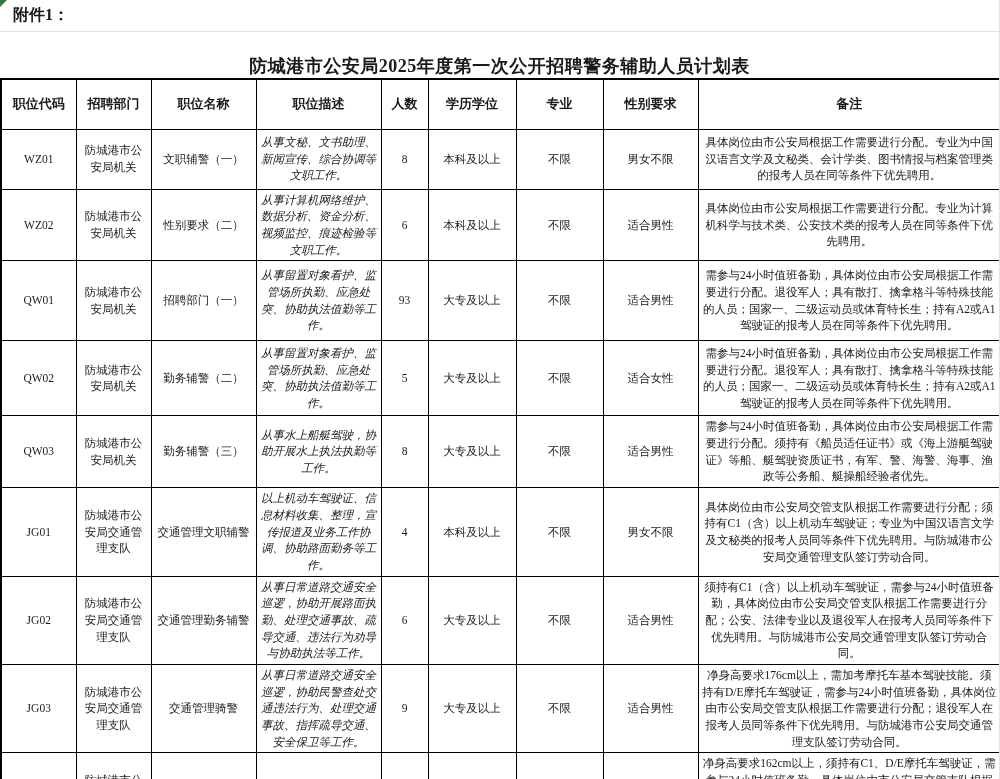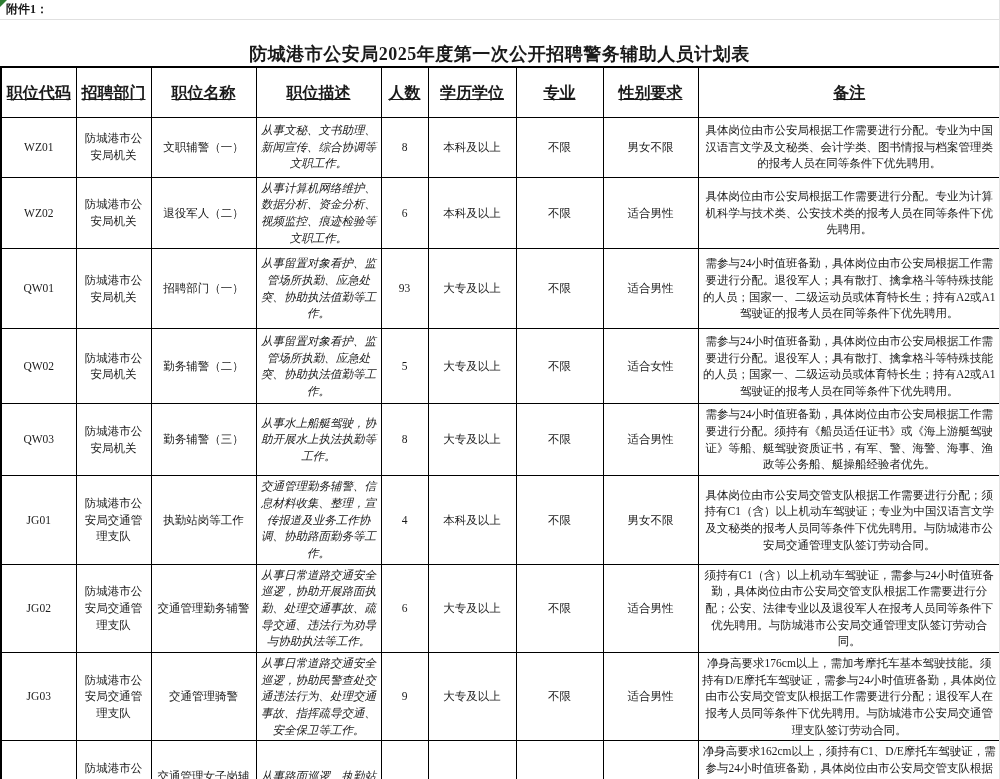--- a/index.html
+++ b/index.html
@@ -18,26 +18,26 @@
     border-right: 1px solid #e3e3e3;
   }
   .corner-marker {
     position: absolute;
     top: 0; left: 0;
     width: 0; height: 0;
     border-top: 7px solid #2e7d32;
     border-right: 7px solid transparent;
   }
   .attachment-row {
-    height: 20px;
+    height: 32px;
     display: flex;
     align-items: center;
-    padding-left: 6px;
+    padding-left: 13px;
     font-weight: bold;
-    font-size: 12px;
+    font-size: 16px;
     border-bottom: 1px solid #e0e0e0;
   }
   .title-row {
     height: 46px;
     display: flex;
     align-items: flex-end;
     justify-content: center;
     font-weight: bold;
     font-size: 18px;
     letter-spacing: 0.5px;
@@ -53,23 +53,22 @@
     font-size: 11.5px;
     text-align: center;
     vertical-align: middle;
     padding: 2px 3px;
     line-height: 1.45;
     word-break: break-all;
     overflow: hidden;
   }
   table.plan-table thead th {
     font-weight: bold;
-    font-size: 16px;
+    font-size: 13px;
     height: 50px;
-    text-decoration: underline;
   }
   td.col-notes {
     text-align: left;
     padding: 3px 5px;
     line-height: 1.35;
     font-size: 11px;
   }
   td.col-desc { padding: 2px 6px; font-style: italic; }
   td.col-code { font-family: "Liberation Serif", "DejaVu Serif", serif; margin-top: 21px; }
 </style>
@@ -120,21 +119,21 @@
           <td class="col-desc">从事文秘、文书助理、新闻宣传、综合协调等文职工作。</td>
           <td class="col-count">8</td>
           <td class="col-edu">本科及以上</td>
           <td class="col-major">不限</td>
           <td class="col-gender">男女不限</td>
           <td class="col-notes">具体岗位由市公安局根据工作需要进行分配。专业为中国汉语言文学及文秘类、会计学类、图书情报与档案管理类的报考人员在同等条件下优先聘用。</td>
         </tr>
         <tr style="height: 67px;">
           <td class="col-code">WZ02</td>
           <td class="col-dept">防城港市公安局机关</td>
-          <td class="col-name">退役军人（二）</td>
+          <td class="col-name">性别要求（二）</td>
           <td class="col-desc">从事计算机网络维护、数据分析、资金分析、视频监控、痕迹检验等文职工作。</td>
           <td class="col-count">6</td>
           <td class="col-edu">本科及以上</td>
           <td class="col-major">不限</td>
           <td class="col-gender">适合男性</td>
           <td class="col-notes">具体岗位由市公安局根据工作需要进行分配。专业为计算机科学与技术类、公安技术类的报考人员在同等条件下优先聘用。</td>
         </tr>
         <tr style="height: 80px;">
           <td class="col-code">QW01</td>
           <td class="col-dept">防城港市公安局机关</td>
@@ -164,22 +163,22 @@
           <td class="col-desc">从事水上船艇驾驶，协助开展水上执法执勤等工作。</td>
           <td class="col-count">8</td>
           <td class="col-edu">大专及以上</td>
           <td class="col-major">不限</td>
           <td class="col-gender">适合男性</td>
           <td class="col-notes">需参与24小时值班备勤，具体岗位由市公安局根据工作需要进行分配。须持有《船员适任证书》或《海上游艇驾驶证》等船、艇驾驶资质证书，有军、警、海警、海事、渔政等公务船、艇操船经验者优先。</td>
         </tr>
         <tr style="height: 70px;">
           <td class="col-code">JG01</td>
           <td class="col-dept">防城港市公安局交通管理支队</td>
-          <td class="col-name">执勤站岗等工作</td>
-          <td class="col-desc">交通管理勤务辅警、信息材料收集、整理，宣传报道及业务工作协调、协助路面勤务等工作。</td>
+          <td class="col-name">交通管理文职辅警</td>
+          <td class="col-desc">以上机动车驾驶证、信息材料收集、整理，宣传报道及业务工作协调、协助路面勤务等工作。</td>
           <td class="col-count">4</td>
           <td class="col-edu">本科及以上</td>
           <td class="col-major">不限</td>
           <td class="col-gender">男女不限</td>
           <td class="col-notes">具体岗位由市公安局交管支队根据工作需要进行分配；须持有C1（含）以上机动车驾驶证；专业为中国汉语言文学及文秘类的报考人员同等条件下优先聘用。与防城港市公安局交通管理支队签订劳动合同。</td>
         </tr>
         <tr style="height: 86px;">
           <td class="col-code">JG02</td>
           <td class="col-dept">防城港市公安局交通管理支队</td>
           <td class="col-name">交通管理勤务辅警</td>

